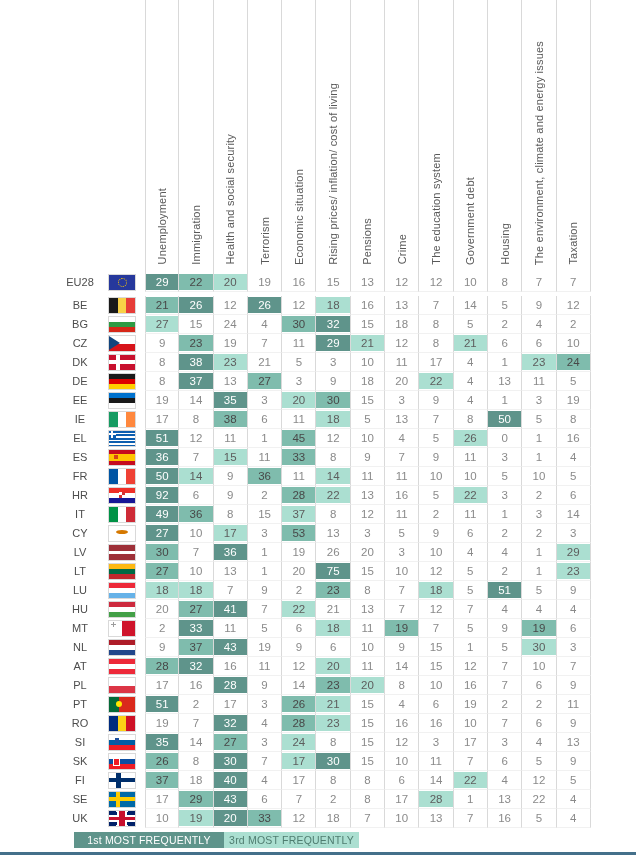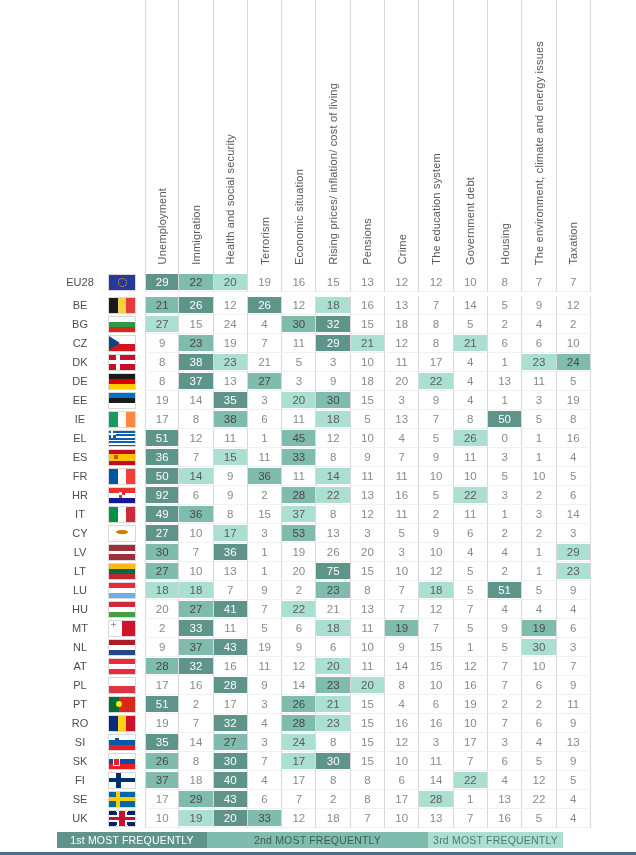--- a/index.html
+++ b/index.html
@@ -40,21 +40,21 @@
     font-size:11.5px;color:#8a8a8a;text-align:center;
     line-height:16px;padding:1px 0;height:16px;
     border-right:1px solid #d9d9d9;border-bottom:1px solid #f1f1f1;
     background-clip:content-box;
   }
   .cell.first{border-left:1px solid #d9d9d9;}
   .cell.r1{background-color:var(--c1,#5f948b);color:#fff;}
   .cell.r2{background-color:var(--c2,#7fbcad);color:#484848;}
   .cell.r3{background-color:var(--c3,#abdfd1);color:#5d5d5d;}
   
-  .legend{display:flex;margin:4px 0 0 57px;height:20px;}
+  .legend{display:flex;margin:4px 0 0 74px;height:20px;}
   .lg{
     display:flex;align-items:center;justify-content:center;
     font-size:10.5px;height:16px;letter-spacing:.2px;
   }
   .lg1{width:150px;background:var(--c1,#5f948b);color:#fff;}
   .lg2{width:221px;background:var(--c2,#7fbcad);color:#3c5f55;}
   .lg3{width:135px;background:var(--c3,#abdfd1);color:#4f7d70;}
   .bottom-rule{height:3px;background:#44708a;margin-top:1px;width:636px;}
   
   .flag{width:26px;height:15px;flex:none;position:relative;box-shadow:0 0 0 1px rgba(0,0,0,.15);}
@@ -700,17 +700,16 @@
         <div class="cell">10</div>
         <div class="cell">13</div>
         <div class="cell">7</div>
         <div class="cell">16</div>
         <div class="cell">5</div>
         <div class="cell">4</div>
       </div>
     </div>
   <div class="legend">
     <span class="lg lg1">1st MOST FREQUENTLY</span>
-    <span class="lg lg2">2nd MOST FREQUENTLY</span>
     <span class="lg lg3">3rd MOST FREQUENTLY</span>
   </div>
   <div class="bottom-rule"></div>
 </div>
 
 </body></html>

